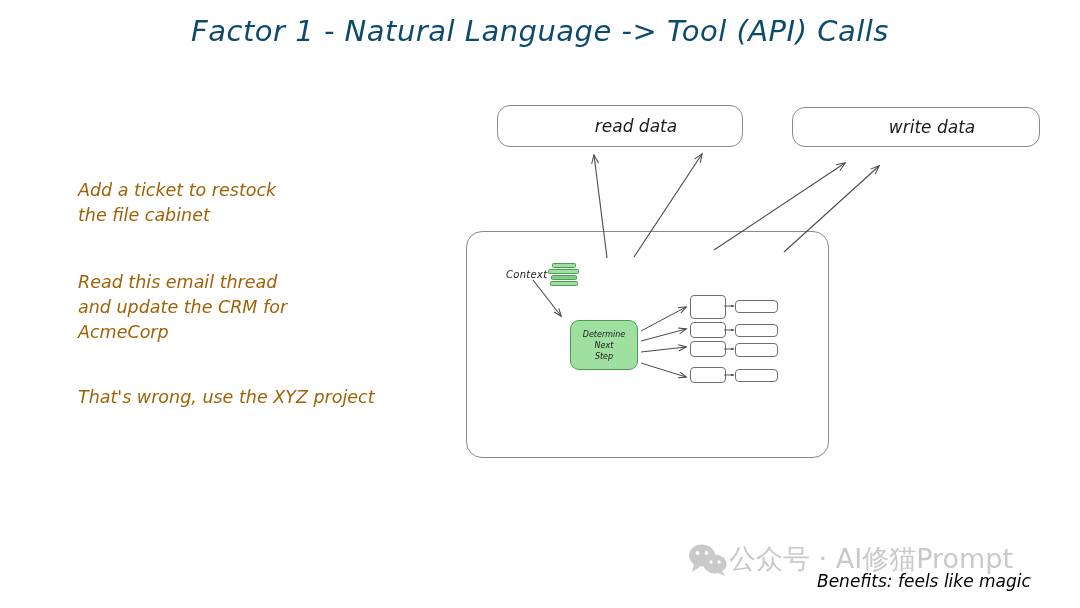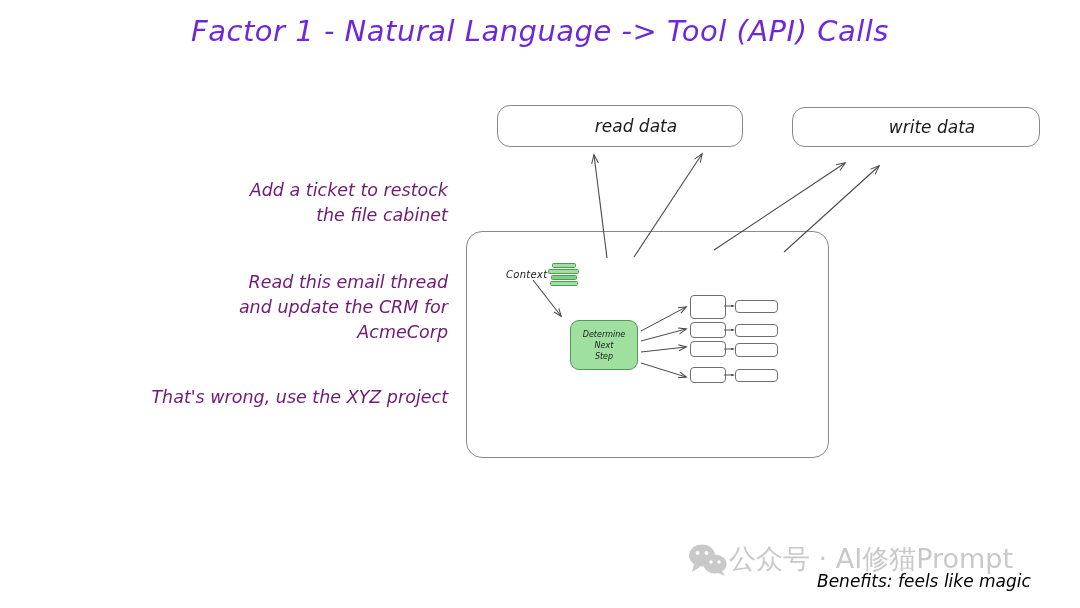--- a/index.html
+++ b/index.html
@@ -15,44 +15,43 @@
     font-family: "DejaVu Sans", sans-serif;
   }
 
   
   .slide-title {
     position: absolute;
     left: 0;
     top: 14px;
     width: 1080px;
     text-align: center;
-    color: #6d28d9;
+    color: #0c4a6e;
     font-family: "DejaVu Sans", sans-serif;
     font-size: 29px;
     font-weight: 400;
     font-style: italic;
     letter-spacing: 0.5px;
     white-space: nowrap;
   }
 
   
   .prompt-list {
     position: absolute;
     left: 78px;
     top: 178px;
     width: 370px;
   }
   .prompt-item {
-    color: #701a75;
+    color: #a16207;
     font-family: "DejaVu Sans", sans-serif;
     font-size: 17.5px;
     font-style: italic;
     line-height: 25px;
     white-space: pre-line;
-    text-align: right;
   }
   .prompt-item.gap-1 { margin-bottom: 42px; }
   .prompt-item.gap-2 { margin-bottom: 40px; }
   .prompt-item.gap-3 { margin-bottom: 28px; }
 
   
   .tool-box {
     position: absolute;
     box-sizing: border-box;
     background: #ffffff;

